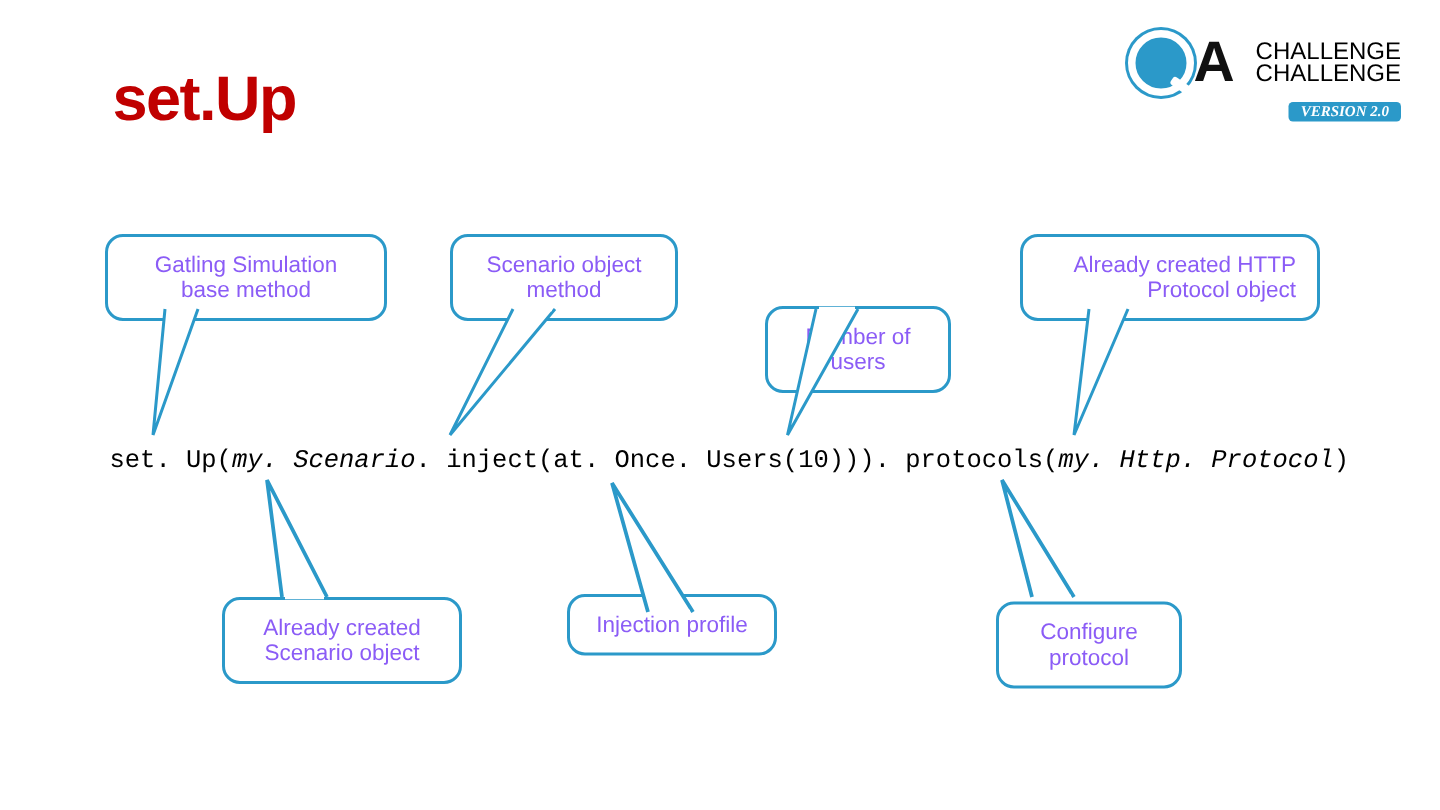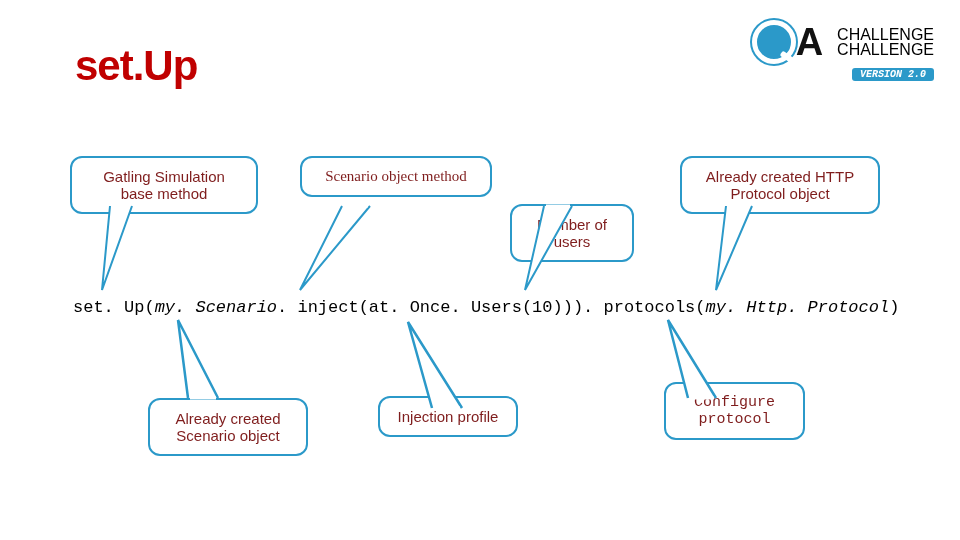--- a/index.html
+++ b/index.html
@@ -49,42 +49,42 @@
   }
   .logo-text {
     display: flex; flex-direction: column; line-height: 0.95;
     font-family: Arial, sans-serif;
   }
   .logo-version {
     background: #2b99c9; color: #fff; font-size: 10px; font-weight: 900;
     padding: 1px 8px; border-radius: 3px; align-self: flex-end;
     margin-top: 2px;
     font-style: italic;
-    font-family: Liberation Mono, monospace;
+    font-family: Liberation Serif, serif;
   }
 
   
   .bubble {
     position: absolute;
     border: 2px solid #2b99c9;
     border-radius: 12px;
     background: #fff;
     padding: 10px 14px;
     font-size: 15px;
     text-align: center;
-    color: #7f1d1d;
+    color: #8b5cf6;
   }
 
   .b1 { left: 70px;  top: 156px; width: 188px; }
-  .b2 { left: 300px; top: 156px; width: 192px; font-family: Liberation Serif, serif; }
+  .b2 { left: 300px; top: 156px; width: 152px; }
   .b3 { left: 510px; top: 156px; width: 124px; margin-top: 48px; }
-  .b4 { left: 680px; top: 156px; width: 200px; }
+  .b4 { left: 680px; top: 156px; width: 200px; text-align: right; }
   .b5 { left: 148px; top: 398px; width: 160px; border-width: 2.5px; }
   .b6 { left: 378px; top: 396px; width: 140px; border-width: 2.5px; }
-  .b7 { left: 664px; top: 382px; width: 141px; border-width: 2.5px; font-family: Liberation Mono, monospace; }
+  .b7 { left: 664px; top: 401px; width: 124px; border-width: 2.5px; }
 
   
   .codeline {
     position: absolute;
     left: 73px; top: 298px;
     font-family: "Courier New", monospace;
     font-size: 17px;
     white-space: nowrap;
     text-align: center;
   }

